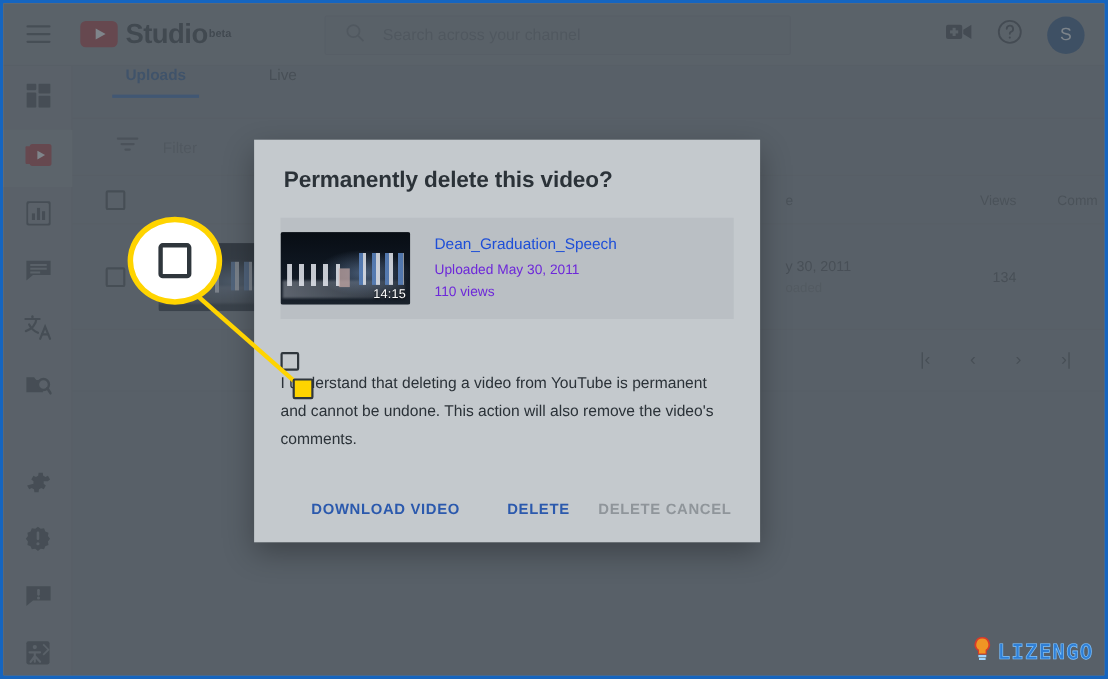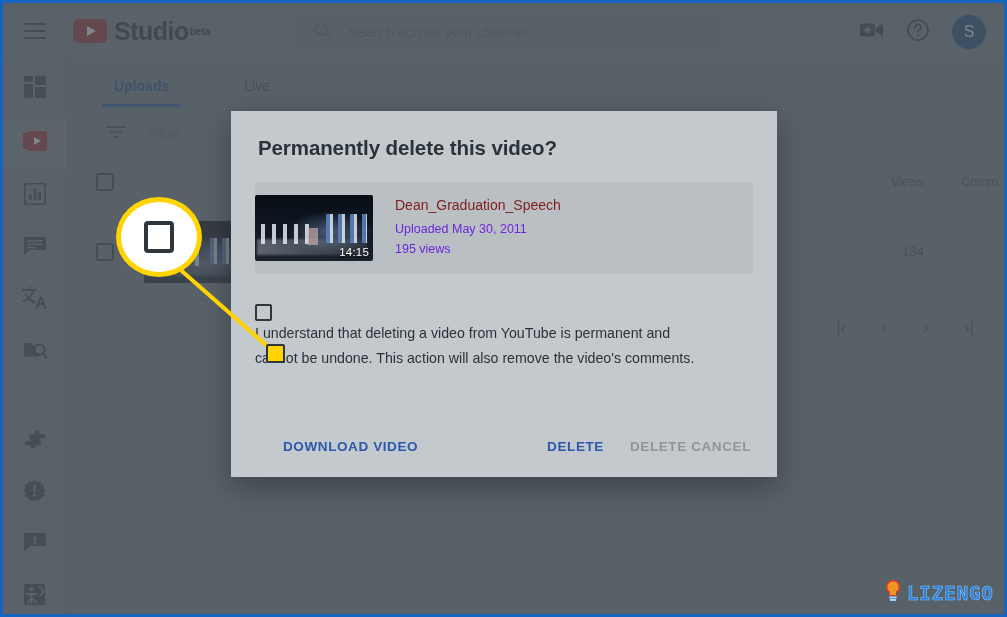--- a/index.html
+++ b/index.html
@@ -90,21 +90,21 @@
   }
   .side-item {
     width: 63px; height: 52px;
     display:flex; align-items:center; justify-content:center;
     cursor: pointer;
   }
   .side-item.active { background: #757c82; }
 
   
   #content { position: absolute; left: 63px; top: 57px; right:0; bottom:0; background:#6b7279; }
-  #tabs { height: 48px; display:flex; align-items:flex-end; padding-left: 36px; border-bottom: 1px solid #666d74; gap: 25px;}
+  #tabs { height: 48px; display:flex; align-items:flex-start; padding-left: 36px; border-bottom: 1px solid #666d74; gap: 25px;}
   .tab {
     font-size: 14px; color:#3f464c; padding: 0 12px 13px 12px; margin-right: 26px;
     cursor:pointer; position: relative;
   }
   .tab.active { color: #2b4f7e; font-weight: bold; }
   .tab.active::after {
     content:""; position:absolute; left:0; right:0; bottom:0; height:3px; background:#2e5a96;
   }
 
   #filterbar { height: 52px; display:flex; align-items:center; padding-left: 40px; border-bottom: 1px solid #666d74;}
@@ -159,22 +159,22 @@
 
   #pager {
     height: 56px; display:flex; align-items:center; justify-content:flex-end;
     padding-right: 30px; gap: 36px; color: #3d444a; font-size: 16px;
     border-bottom: 1px solid #666d74;
   }
   .pg { cursor:pointer; }
 
   
   #dialog {
-    position: absolute; left: 228px; top: 108px;
-    width: 546px; height: 366px;
+    position: absolute; left: 228px; top: 124px;
+    width: 460px; height: 366px;
     background: #c4c9cd;
     box-shadow: 0 10px 26px rgba(0,0,0,0.30);
     z-index: 80;
   }
   #dlg-title {
     font-size: 20.5px; color: #2b3238; font-weight: bold;
     padding: 25px 0 0 27px; letter-spacing: -0.1px;
   }
   #dlg-card {
     margin: 22px 24px 0 24px; height: 92px;
@@ -209,21 +209,21 @@
   .thumb-big .podium {
     position:absolute; left: 45%; bottom: 24%; width: 8%; height: 26%;
     background: rgba(200,170,165,0.7);
   }
   .dur {
     position:absolute; right: 4px; bottom: 3px;
     color:#fff; font-size: 11.5px; letter-spacing: 0.2px;
     text-shadow: 0 1px 2px rgba(0,0,0,0.9);
   }
   .card-meta { margin-left: 22px; }
-  .card-title { font-size: 14px; color: #7f1d1d; margin-bottom: 7px; }
+  .card-title { font-size: 14px; color: #1d4ed8; margin-bottom: 7px; }
   .card-sub { font-size: 12.5px; color: #6d28d9; line-height: 1.55; }
 
   #dlg-consent {
     display: flex; margin: 26px 24px 0 24px; flex-direction: column;
   }
   #dlg-checkbox {
     width: 17px; height: 17px; min-width:17px;
     border: 2px solid #2f363c; border-radius: 2px;
     margin-top: 4px; margin-right: 14px; background: transparent;
     cursor: pointer;
@@ -499,21 +499,21 @@
       <div class="thumb-big">
         <div class="stage"></div>
           <div class="figs"></div>
           <div class="flags"></div>
           <div class="podium"></div>
         <span class="dur">14:15</span>
       </div>
       <div class="card-meta">
         <div class="card-title">Dean_Graduation_Speech</div>
         <div class="card-sub">Uploaded May 30, 2011</div>
-        <div class="card-sub">195 views</div>
+        <div class="card-sub">110 views</div>
       </div>
     </div>
 
     <div id="dlg-consent">
       <div id="dlg-checkbox"></div>
       <div id="dlg-consent-text">I understand that deleting a video from YouTube is permanent and cannot be undone. This action will also remove the video's comments.</div>
     </div>
 
     <div id="dlg-actions">
       <span class="act" id="act-download">DOWNLOAD VIDEO</span>

